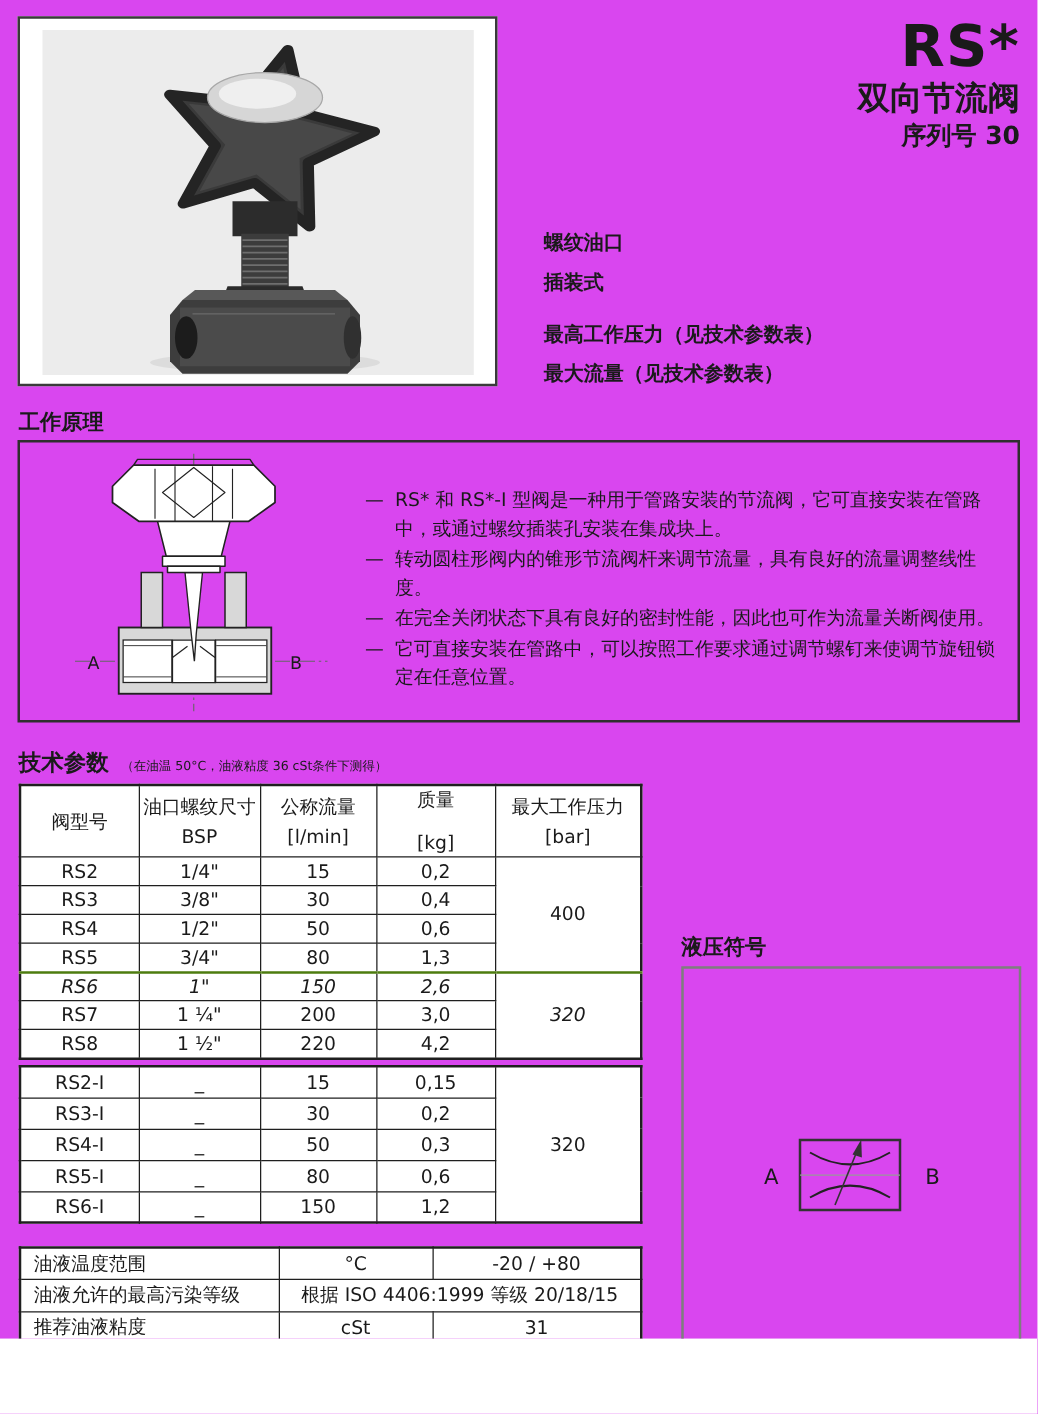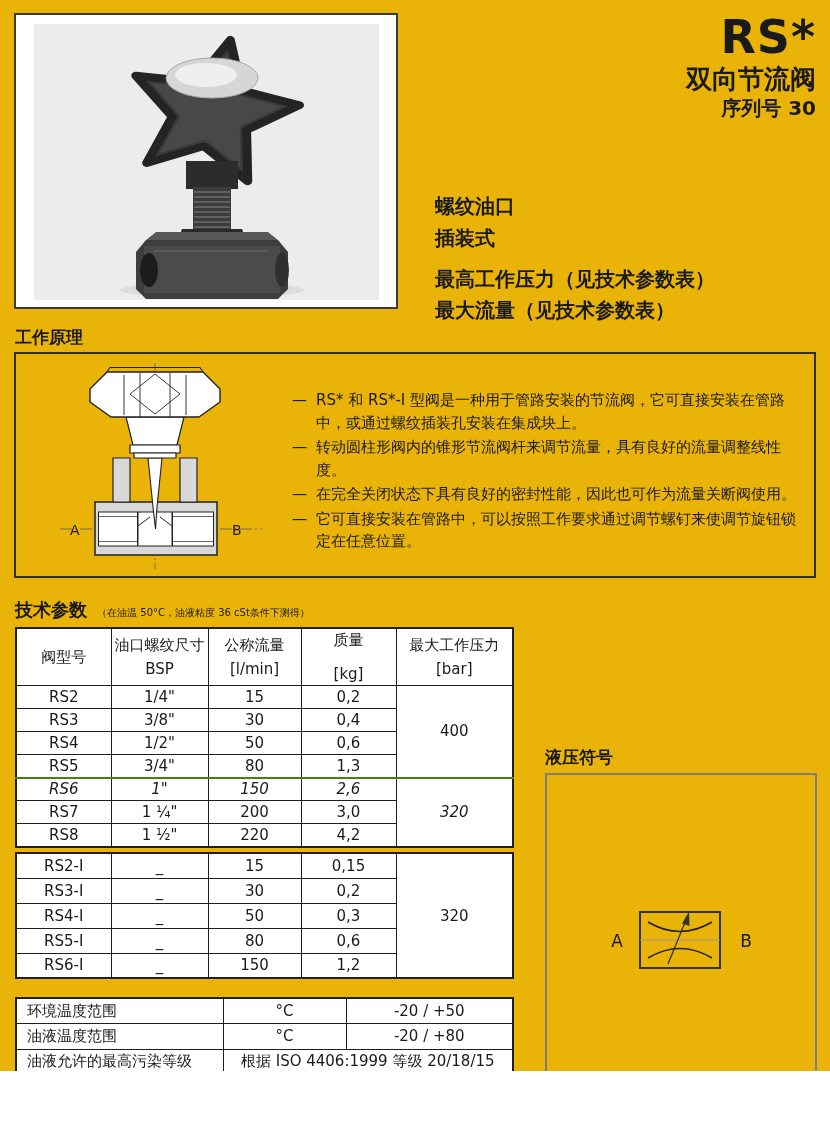--- a/index.html
+++ b/index.html
@@ -1,32 +1,32 @@
 <!DOCTYPE html>
 <html><head>
 <meta charset="utf-8">
 <style>
   html,body{margin:0;padding:0;background:#fff;}
   body{font-family:"DejaVu Sans","Liberation Sans",sans-serif;color:#1a1a1a;
        -webkit-font-smoothing:antialiased;}
-  .page{position:relative;width:830px;height:1071px;background:#eab308;overflow:hidden;}
+  .page{position:relative;width:830px;height:1071px;background:#d946ef;overflow:hidden;}
 
   
   .photo-box{position:absolute;left:14px;top:13px;width:384px;height:296px;
              border:2px solid #3a3a3a;box-sizing:border-box;background:#fff;}
   .photo-box svg{display:block;width:100%;height:100%;}
 
   
   .title-block{position:absolute;right:14px;top:12px;text-align:right;}
   .model{font-size:46px;font-weight:bold;line-height:50px;letter-spacing:1px;}
   .product-name{font-size:26px;font-weight:bold;line-height:31px;margin-top:2px;}
   .series{font-size:20px;font-weight:bold;line-height:27px;}
 
   
-  .intro{position:absolute;left:435px;top:190px;font-size:20px;font-weight:bold;}
+  .intro{position:absolute;left:435px;top:178px;font-size:16px;font-weight:bold;}
   .intro div{line-height:32px;}
   .intro .notes{margin-top:10px;}
   .intro .notes div{line-height:31px;}
 
   
   .wp-title{position:absolute;left:15px;top:326px;font-size:17px;font-weight:bold;}
   .wp-box{position:absolute;left:14px;top:352px;width:802px;height:226px;
           border:2px solid #2f2f2f;box-sizing:border-box;}
   .wp-diagram{position:absolute;left:34px;top:5px;width:222px;height:214px;}
   .wp-bullets{position:absolute;left:276px;top:35px;width:512px;
@@ -308,25 +308,20 @@
   </tbody>
     </table>
 
   <table class="tbl tbl-props">
     <colgroup>
         <col style="width:207px">
         <col style="width:123px">
         <col style="width:167px">
       </colgroup>
     <tbody>
-        <tr>
-      <td class="lbl">环境温度范围</td>
-      <td>°C</td>
-      <td>-20 / +50</td>
-    </tr>
     <tr>
       <td class="lbl">油液温度范围</td>
       <td>°C</td>
       <td>-20 / +80</td>
     </tr>
     <tr>
       <td class="lbl">油液允许的最高污染等级</td>
       <td colspan="2">根据 ISO 4406:1999 等级 20/18/15</td>
     </tr>
     <tr>

